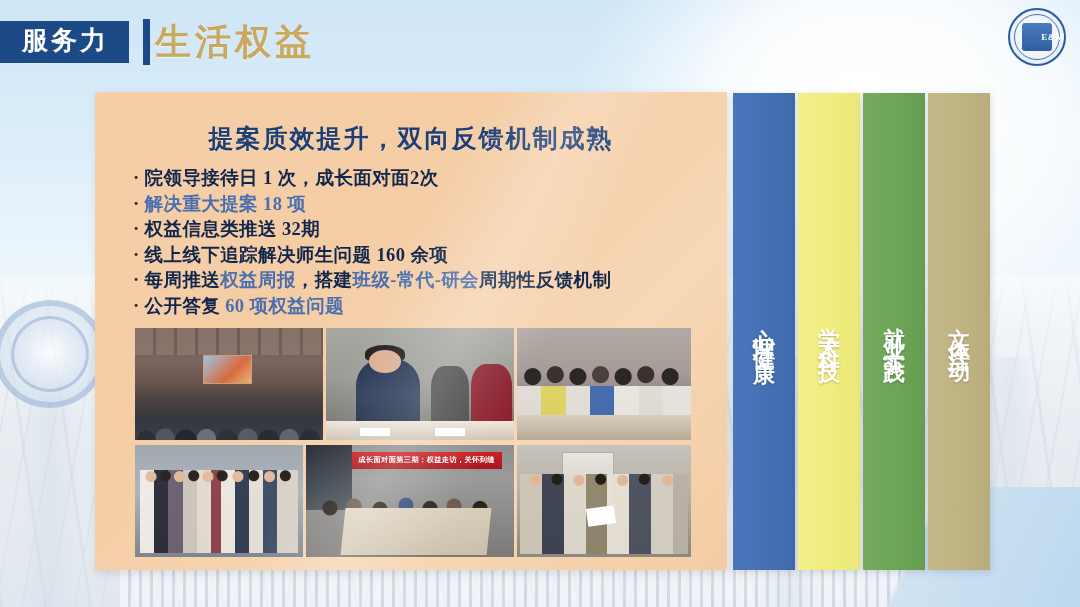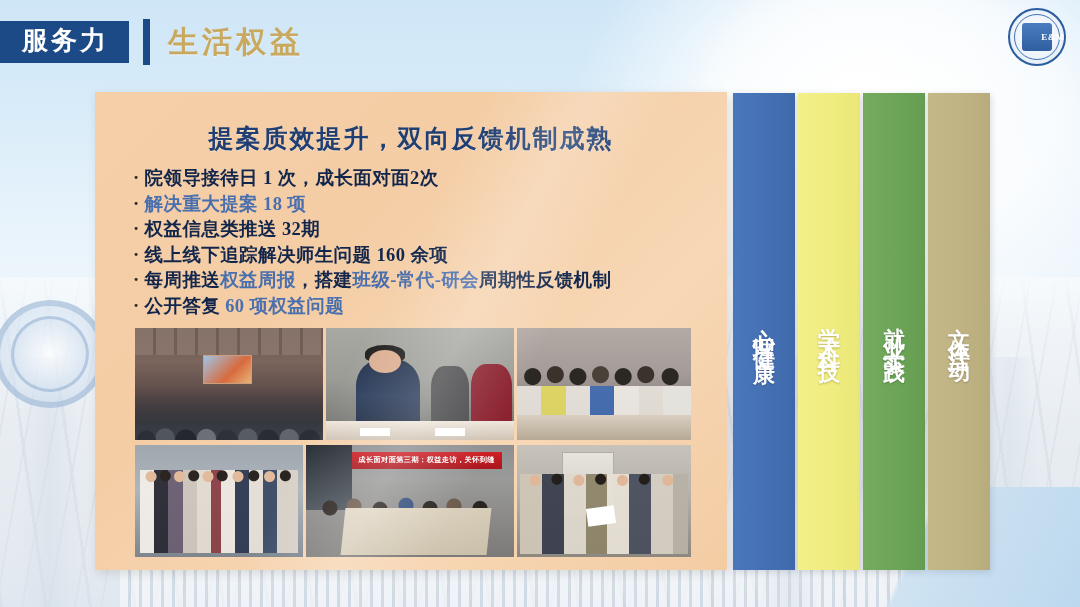--- a/index.html
+++ b/index.html
@@ -99,23 +99,23 @@
     line-height:1;
     font-family:"Liberation Serif","DejaVu Serif",serif;
   }
   .hdr-rule {
     width:7px; height:46px;
     background:#1c4a86;
     margin-left:14px;
   }
   .hdr-title {
     color:#c9a95f;
-    font-size:30px; font-weight:bold;
+    font-size:36px; font-weight:bold;
     letter-spacing:4px;
-    margin-left:18px;
+    margin-left:5px;
     line-height:1;
     text-shadow:0 1px 1px rgba(255,255,255,.5);
   }
 
   
   #logo {
     position:absolute; right:14px; top:8px;
     width:58px; height:58px; border-radius:50%;
     border:2px solid #2a5ca0;
     background:radial-gradient(circle at 50% 45%, #ffffff 0%, #eef4fb 55%, #dbe7f5 100%);

